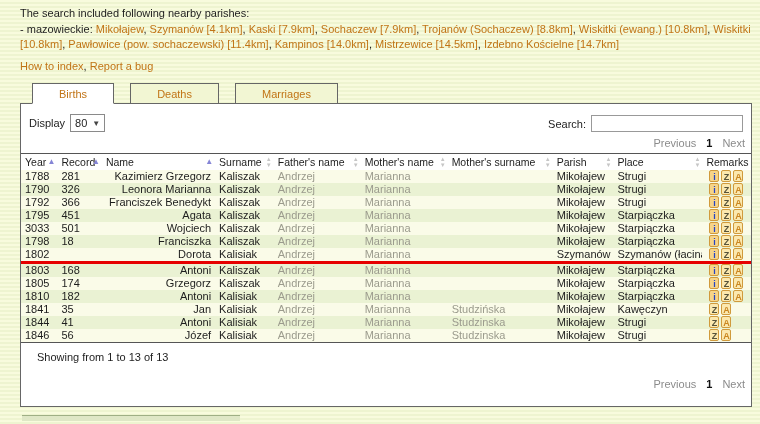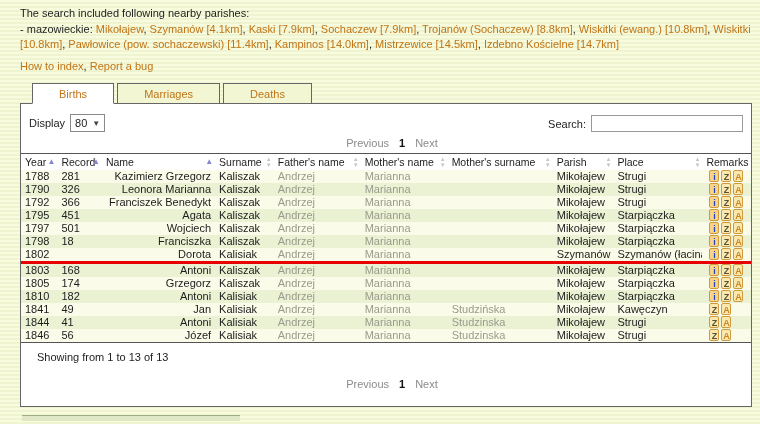--- a/index.html
+++ b/index.html
@@ -9,37 +9,37 @@
     font-size:11px; color:#1d1d1d;
     background:repeating-linear-gradient(180deg,#f8fbdd 0px,#f8fbdd 2px,#eef4d0 2px,#eef4d0 4px);
   }
   .page { padding:6px 8px 0 20px; }
   .intro { line-height:15px; }
   .parishes { line-height:15px; margin-top:1px; }
   .plink, .tlink { color:#c17416; text-decoration:none; cursor:pointer; }
   .sep { color:#1d1d1d; }
   .toplinks { margin-top:7px; line-height:14px; }
 
-  .tabs { display:flex; gap:3px; margin:9px 0 0 12px; position:relative; top:1px; z-index:2; }
+  .tabs { display:flex; gap:16px; margin:9px 0 0 12px; position:relative; top:1px; z-index:2; }
   .tab {
     border:1px solid #666; border-bottom:1px solid #666;
     background:#f2f6d3; color:#c17416; padding:4px 26px 3px 26px;
     cursor:pointer; font-size:11px;
   }
   .tab.active { background:#fff; border-bottom:1px solid #fff; }
 
   .panel { position:relative; z-index:1; background:#fff; border:1px solid #666; height:304px; overflow:hidden; padding-top:6px; }
   .controls { display:flex; justify-content:space-between; align-items:flex-end; margin:2px 8px 0 8px; height:20px; }
   .ctl-left { display:flex; align-items:center; gap:5px; }
   .select { display:inline-flex; align-items:center; gap:5px; border:1px solid #8a8a8a; background:#fff; padding:1px 4px; height:18px; cursor:pointer; }
   .caret { font-size:8px; color:#444; }
   .ctl-right { display:flex; align-items:center; gap:5px; }
   .ctl-right input { width:152px; height:17px; border:1px solid #999; background:#fff; font:inherit; padding:0 3px; }
 
-  .pager { text-align:center; margin:4px 0 3px 12px; line-height:14px; }
+  .pager { text-align:right; margin:4px 0 3px 12px; line-height:14px; }
   .pg-prev,.pg-next { color:#8b8b8b; margin:0 6px; cursor:pointer; }
   .pg-num { color:#111; font-weight:bold; margin:0 4px; cursor:pointer; }
 
   table { width:100%; border-collapse:collapse; table-layout:fixed; margin-top:3px;
           border-top:1px solid #555; border-bottom:1px solid #555; }
   th { font-size:10.5px; font-weight:normal; text-align:left; padding:2px 12px 2px 4px;
        position:relative; white-space:nowrap; overflow:hidden; background:#fff; }
   .sort-asc { position:absolute; right:2px; top:3px; font-size:8px; color:#8585d6; }
   .sort-both { position:absolute; right:2px; top:2px; display:inline-flex; flex-direction:column; color:#c6c6c6; }
   .sort-both i { font-style:normal; font-size:6px; line-height:6px; }
@@ -73,22 +73,22 @@
   <div class="parishes">
     <span>- mazowieckie: </span><span id="parish-links"><a class="plink">Mikołajew</a><span class="sep">, </span><a class="plink">Szymanów [4.1km]</a><span class="sep">, </span><a class="plink">Kaski [7.9km]</a><span class="sep">, </span><a class="plink">Sochaczew [7.9km]</a><span class="sep">, </span><a class="plink">Trojanów (Sochaczew) [8.8km]</a><span class="sep">, </span><a class="plink">Wiskitki (ewang.) [10.8km]</a><span class="sep">, </span><a class="plink">Wiskitki [10.8km]</a><span class="sep">, </span><a class="plink">Pawłowice (pow. sochaczewski) [11.4km]</a><span class="sep">, </span><a class="plink">Kampinos [14.0km]</a><span class="sep">, </span><a class="plink">Mistrzewice [14.5km]</a><span class="sep">, </span><a class="plink">Izdebno Kościelne [14.7km]</a></span>
   </div>
 
   <div class="toplinks">
     <a class="tlink">How to index</a><span class="sep">, </span><a class="tlink">Report a bug</a>
   </div>
 
   <div class="tabs" id="tabs">
       <div class="tab active">Births</div>
+      <div class="tab">Deaths</div>
       <div class="tab">Marriages</div>
-      <div class="tab">Deaths</div>
     </div>
 
   <div class="panel">
 
     <div class="controls">
       <div class="ctl-left">
         <span>Display</span>
         <span class="select">
           <span>80</span>
           <span class="caret">▼</span>
@@ -192,21 +192,21 @@
             <td class="c-name">Agata</td>
             <td class="c-surname">Kaliszak</td>
             <td class="c-father">Andrzej</td>
             <td class="c-mother">Marianna</td>
             <td class="c-msurname"></td>
             <td class="c-parish">Mikołajew</td>
             <td class="c-place">Starpiączka</td>
             <td class="c-remarks"><span class="badge badge-i">i</span><span class="badge badge-z">Z</span><span class="badge badge-a">A</span></td>
           </tr>
           <tr class="odd">
-            <td class="c-year">1797</td>
+            <td class="c-year">3033</td>
             <td class="c-record">501</td>
             <td class="c-name">Wojciech</td>
             <td class="c-surname">Kaliszak</td>
             <td class="c-father">Andrzej</td>
             <td class="c-mother">Marianna</td>
             <td class="c-msurname"></td>
             <td class="c-parish">Mikołajew</td>
             <td class="c-place">Starpiączka</td>
             <td class="c-remarks"><span class="badge badge-i">i</span><span class="badge badge-z">Z</span><span class="badge badge-a">A</span></td>
           </tr>
@@ -265,21 +265,21 @@
             <td class="c-surname">Kalisiak</td>
             <td class="c-father">Andrzej</td>
             <td class="c-mother">Marianna</td>
             <td class="c-msurname"></td>
             <td class="c-parish">Mikołajew</td>
             <td class="c-place">Starpiączka</td>
             <td class="c-remarks"><span class="badge badge-i">i</span><span class="badge badge-z">Z</span><span class="badge badge-a">A</span></td>
           </tr>
           <tr class="odd">
             <td class="c-year">1841</td>
-            <td class="c-record">49</td>
+            <td class="c-record">35</td>
             <td class="c-name">Jan</td>
             <td class="c-surname">Kalisiak</td>
             <td class="c-father">Andrzej</td>
             <td class="c-mother">Marianna</td>
             <td class="c-msurname">Studzińska</td>
             <td class="c-parish">Mikołajew</td>
             <td class="c-place">Kawęczyn</td>
             <td class="c-remarks"><span class="badge badge-z">Z</span><span class="badge badge-a">A</span></td>
           </tr>
           <tr class="even">

